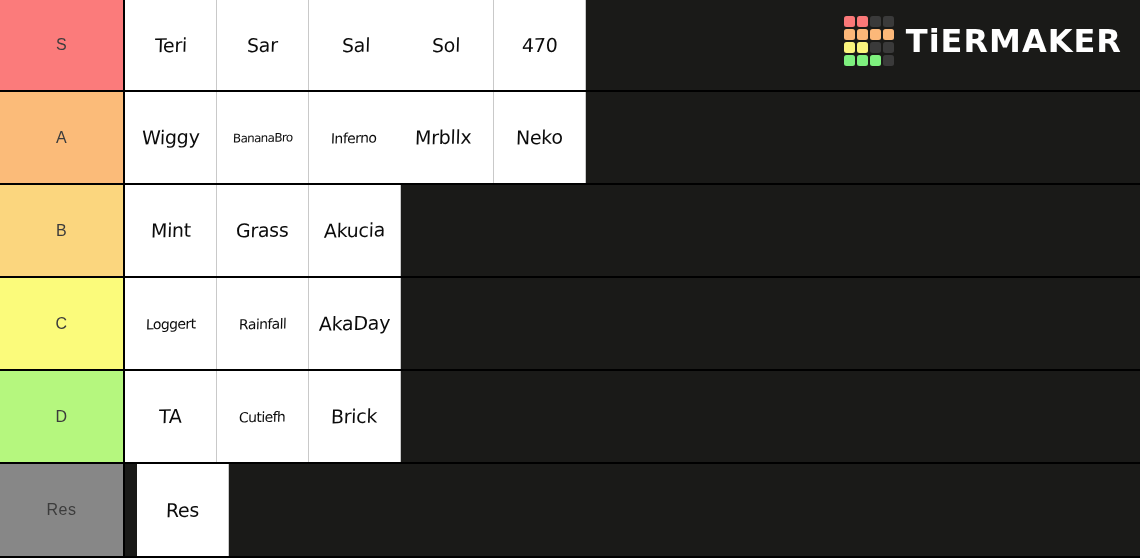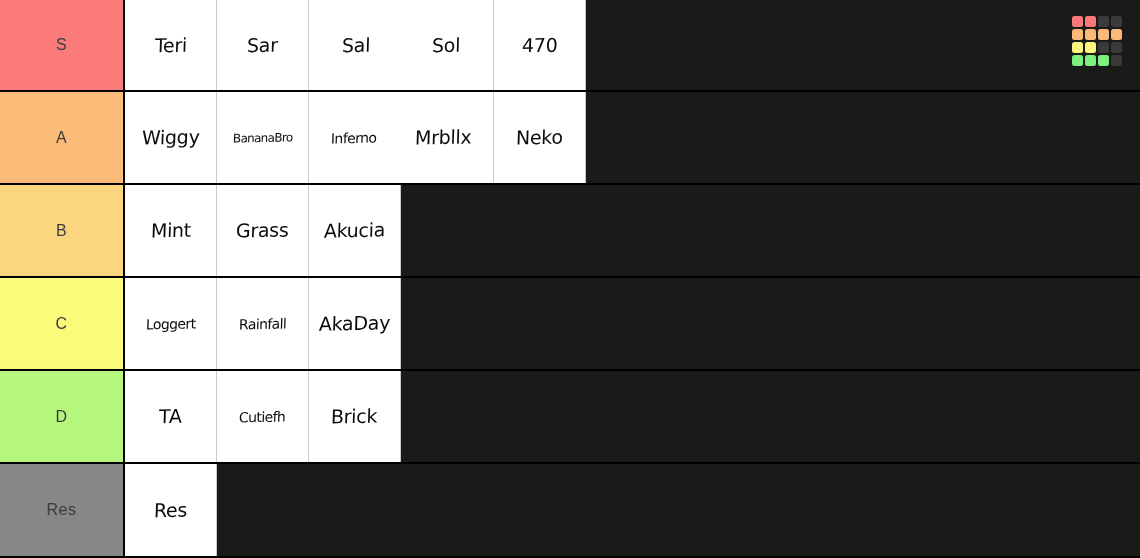--- a/index.html
+++ b/index.html
@@ -208,21 +208,21 @@
         </div>
         <div class="tier-cell" style="width: 92px; min-width: 92px; background: rgb(255, 255, 255); border-right-color: rgb(201, 201, 201);">
           <div class="cell-name hw small">Cutiefh</div>
         </div>
         <div class="tier-cell" style="width: 92px; min-width: 92px; background: rgb(255, 255, 255); border-right-color: rgb(201, 201, 201);">
           <div class="cell-name hw">Brick</div>
         </div>
         <div class="row-filler" style="background: rgb(26, 26, 24);"></div>
       </div>
     </div>
-    <div class="tier-row" style="height: 94px; border-bottom-color: rgb(0, 0, 0);">
+    <div class="tier-row" style="height: 94px; border-bottom-color: rgb(0, 0, 0); gap: 12px;">
       <div class="tier-label" style="background: rgb(135, 135, 135); color: rgb(60, 60, 60);">Res</div>
       <div class="tier-items">
         <div class="tier-cell" style="width: 92px; min-width: 92px; background: rgb(255, 255, 255); border-right-color: rgb(201, 201, 201);">
           <div class="cell-name hw">Res</div>
         </div>
         <div class="row-filler" style="background: rgb(26, 26, 24);"></div>
       </div>
     </div>
   </div>
 
@@ -238,13 +238,14 @@
       <i style="background: rgb(252, 184, 121);"></i>
       <i style="background: rgb(251, 245, 126);"></i>
       <i style="background: rgb(251, 245, 126);"></i>
       <i style="background: rgb(58, 58, 58);"></i>
       <i style="background: rgb(58, 58, 58);"></i>
       <i style="background: rgb(126, 240, 126);"></i>
       <i style="background: rgb(126, 240, 126);"></i>
       <i style="background: rgb(126, 240, 126);"></i>
       <i style="background: rgb(58, 58, 58);"></i>
     </div>
+  <div id="brand-text">TiERMAKER</div>
 </div>
 
 </body></html>

